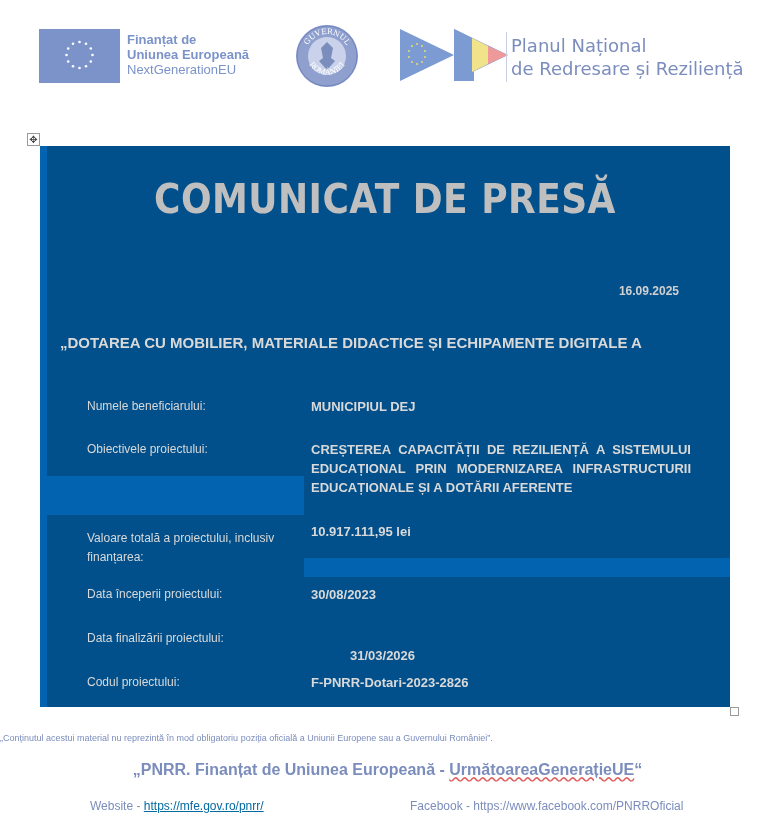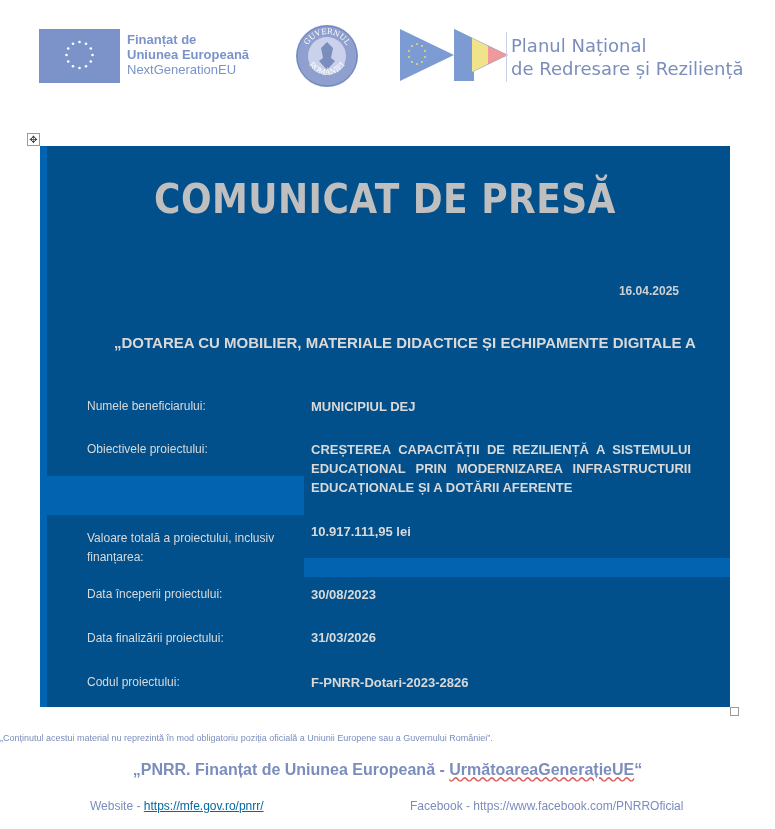--- a/index.html
+++ b/index.html
@@ -21,21 +21,21 @@
   .resize-handle { left:730px; top:707px; width:7px; height:7px; border:1px solid #9a9a9a; background:#fff; }
 
   
   .panel { left:40px; top:146px; width:690px; height:561px; background:#02508b; }
   .panel-stripe { left:40px; top:146px; width:7px; height:561px; background:#0264b0; }
   .band1 { left:40px; top:476px; width:264px; height:39px; background:#0264b0; }
   .band2 { left:304px; top:558px; width:426px; height:19px; background:#0264b0; }
 
   .title { left:40px; top:176px; width:690px; text-align:center; font-size:40px; font-weight:bold; color:#bfbfbf; letter-spacing:0.5px; font-family:"DejaVu Sans", sans-serif; transform:scaleX(0.9); }
   .date { left:560px; top:284px; width:119px; text-align:right; font-size:12px; font-weight:bold; color:#d0d0d0; }
-  .headline { left:60px; top:326px; width:690px; text-align:center; font-size:15px; font-weight:bold; color:#d9d9d9; line-height:33px; }
+  .headline { left:60px; top:326px; width:690px; text-align:left; font-size:15px; font-weight:bold; color:#d9d9d9; line-height:33px; }
 
   .label { left:87px; font-size:12px; color:#d9d9d9; line-height:19px; }
   .value { left:311px; font-size:13px; font-weight:bold; color:#d9d9d9; line-height:19px; }
   .value.just { width:380px; text-align:justify; text-align-last:left; }
 
   
   .disclaimer { left:0; top:733px; width:775px; font-size:9px; color:#7b8dbd; }
   .slogan { left:0; top:761px; width:775px; text-align:center; font-size:16px; font-weight:bold; color:#7b8dbd; }
   .slogan .sq { text-decoration:underline; text-decoration-color:#7b8dbd; }
   .slogan .wavy { text-decoration:underline wavy #e06060; }
@@ -111,39 +111,39 @@
 </div>
 
 <div class="abs move-handle">✥</div>
 
 <div class="abs panel"></div>
 <div class="abs panel-stripe"></div>
 <div class="abs band1"></div>
 <div class="abs band2"></div>
 
 <div class="abs title">COMUNICAT DE PRESĂ</div>
-<div class="abs date">16.04.2025</div>
+<div class="abs date">16.09.2025</div>
 <div class="abs headline">
   <div>„DOTAREA CU MOBILIER, MATERIALE DIDACTICE ȘI ECHIPAMENTE DIGITALE A</div>
 </div>
 
 <div class="abs label" style="top:397px;">Numele beneficiarului:</div>
 <div class="abs value" style="top:397px;">MUNICIPIUL DEJ</div>
 
 <div class="abs label" style="top:440px;">Obiectivele proiectului:</div>
 <div class="abs value just" style="top:440px;">CREȘTEREA CAPACITĂȚII DE REZILIENȚĂ A SISTEMULUI EDUCAȚIONAL PRIN MODERNIZAREA INFRASTRUCTURII EDUCAȚIONALE ȘI A DOTĂRII AFERENTE</div>
 
 <div class="abs label" style="top:522px; width:200px;margin-top:7px;">Valoare totală a proiectului, inclusiv finanțarea:</div>
 <div class="abs value" style="top:522px;">10.917.111,95 lei</div>
 
 <div class="abs label" style="top:585px;">Data începerii proiectului:</div>
 <div class="abs value" style="top:585px;">30/08/2023</div>
 
 <div class="abs label" style="top:629px;">Data finalizării proiectului:</div>
-<div class="abs value" style="top:628px;">31/03/2026</div>
+<div class="abs value" style="top:646px;margin-left:39px;">31/03/2026</div>
 
 <div class="abs label" style="top:673px;">Codul proiectului:</div>
 <div class="abs value" style="top:673px;">F-PNRR-Dotari-2023-2826</div>
 
 <div class="abs resize-handle"></div>
 
 <div class="abs disclaimer">„Conținutul acestui material nu reprezintă în mod obligatoriu poziția oficială a Uniunii Europene sau a Guvernului României”.</div>
 <div class="abs slogan">
   <span>„PNRR. Finanțat de Uniunea Europeană - </span><span class="sq wavy">UrmătoareaGenerațieUE</span><span>“</span>
 </div>

